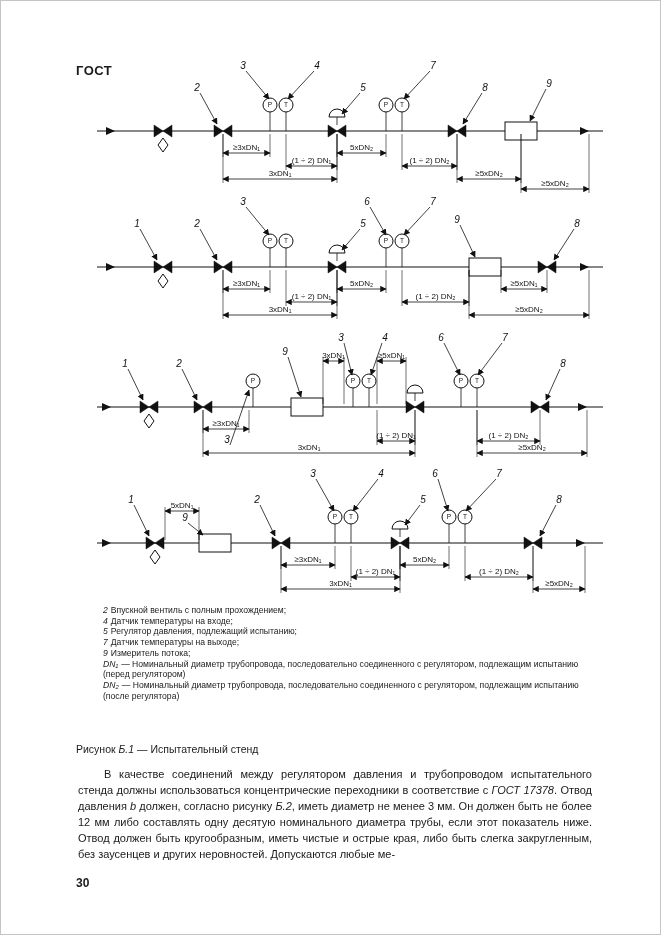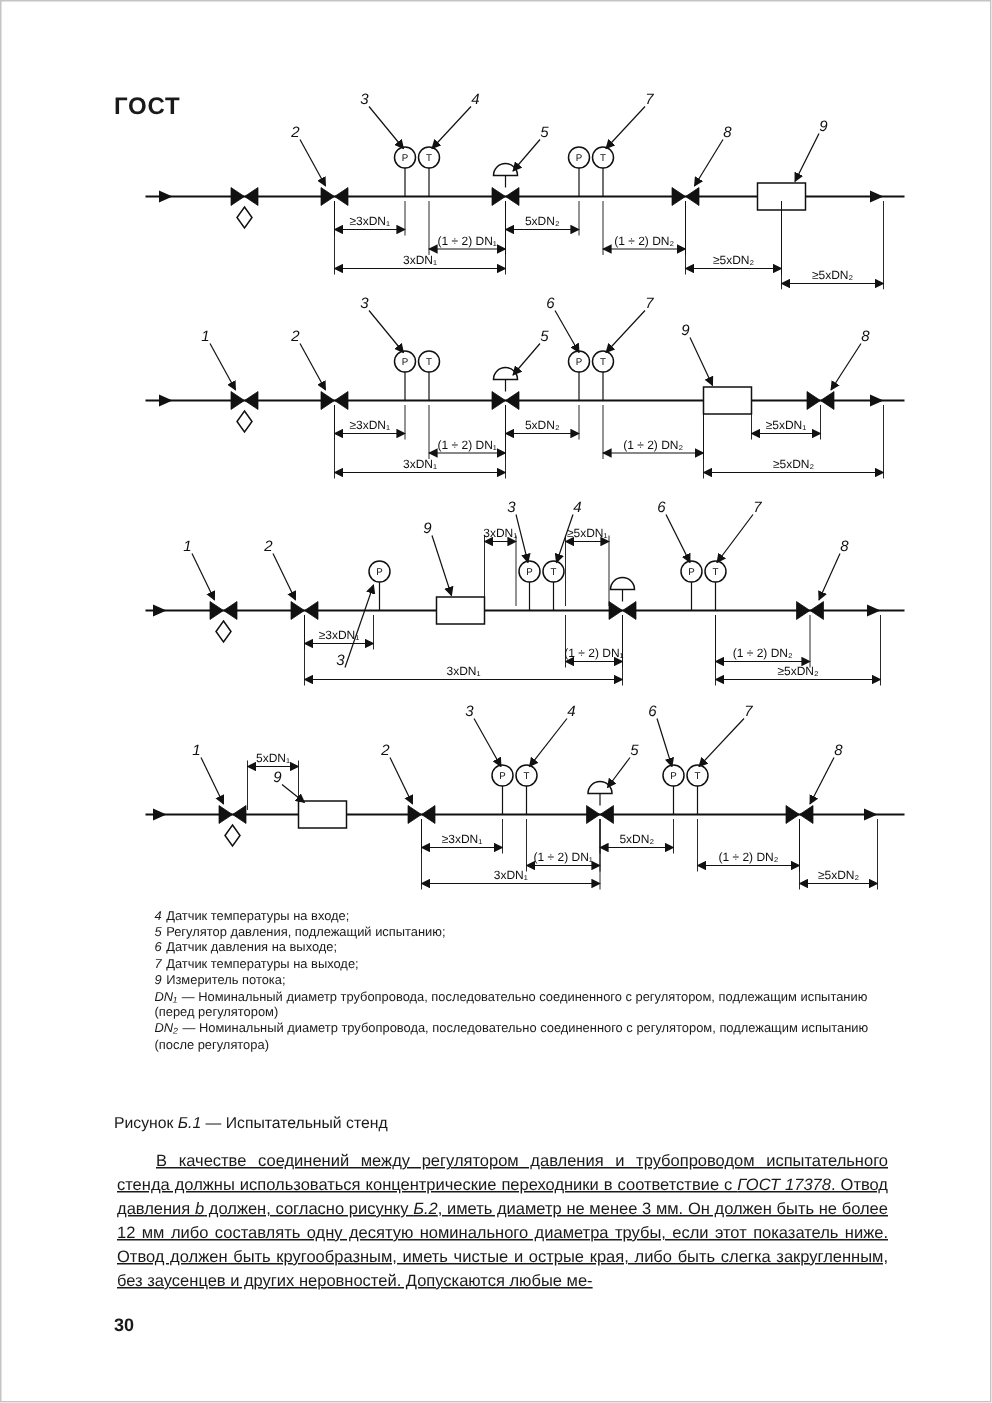--- a/index.html
+++ b/index.html
@@ -1,37 +1,37 @@
 <!DOCTYPE html>
 <html><head>
 <meta charset="utf-8">
 <style>
   html,body{margin:0;padding:0;background:#e9e9e9;}
   .page{width:661px;height:935px;background:#ffffff;position:relative;overflow:hidden;
         font-family:"Liberation Sans",sans-serif;color:#1a1a1a;border:1px solid #c4c4c4;box-sizing:border-box;}
-  .header{position:absolute;top:62px;left:75px;font-weight:bold;font-size:16px;letter-spacing:0.5px;}
+  .header{position:absolute;top:62px;left:75px;font-weight:bold;font-size:13px;letter-spacing:0.5px;}
   .diagrams{position:absolute;top:56px;left:84px;width:530px;}
   svg.diagram{display:block;width:530px;height:136px;}
   
   .pl{stroke:#111;stroke-width:1.2;fill:none;}
   .ll{stroke:#111;stroke-width:0.8;fill:none;}
   .xl{stroke:#111;stroke-width:0.6;fill:none;}
   .ol{stroke:#111;stroke-width:1;fill:#ffffff;}
   .vf{fill:#111;stroke:#111;stroke-width:0.5;}
   svg text{font-family:"Liberation Sans",sans-serif;fill:#111;}
   .cn{font-size:10px;font-style:italic;}
   .dl{font-size:8px;}
   .sl{font-size:6.5px;}
   .legend{position:absolute;top:604px;left:102px;width:508px;font-size:8.6px;line-height:1.25;}
   .leg-line{margin:0;}
   .ln{font-style:italic;margin-right:3px;}
   .l2{display:block;}
   .caption{position:absolute;top:742px;left:75px;width:518px;text-align:left;font-size:10.5px;}
   .body-text{position:absolute;top:766px;left:77px;width:514px;margin:0;font-size:11px;line-height:1.45;
-             text-align:justify;text-indent:26px;text-decoration:underline;}
+             text-align:justify;text-indent:26px;}
   .page-number{position:absolute;bottom:44px;left:75px;font-weight:bold;font-size:12px;}
 </style>
 </head>
 <body>
 
 <div class="page">
 
   <div class="header">ГОСТ</div>
 
   <div class="diagrams">
@@ -528,23 +528,23 @@
         <g>
           <line x1="448" y1="81" x2="448" y2="128" class="xl"></line>
           <line x1="500" y1="81" x2="500" y2="128" class="xl"></line>
           <line x1="448" y1="124" x2="500" y2="124" class="ll" marker-start="url(#ah3)" marker-end="url(#ah3)"></line>
           <text x="474" y="121" class="dl" text-anchor="middle">≥5xDN₂</text>
         </g>
       </svg>
   </div>
 
   <div class="legend">
+    <div class="leg-line"><i class="ln">2</i><span>Впускной вентиль с полным прохождением;</span><span class="l2"></span></div>
     <div class="leg-line"><i class="ln">4</i><span>Датчик температуры на входе;</span><span class="l2"></span></div>
     <div class="leg-line"><i class="ln">5</i><span>Регулятор давления, подлежащий испытанию;</span><span class="l2"></span></div>
-    <div class="leg-line"><i class="ln">6</i><span>Датчик давления на выходе;</span><span class="l2"></span></div>
     <div class="leg-line"><i class="ln">7</i><span>Датчик температуры на выходе;</span><span class="l2"></span></div>
     <div class="leg-line"><i class="ln">9</i><span>Измеритель потока;</span><span class="l2"></span></div>
     <div class="leg-line"><i class="ln">DN₁</i><span>—  Номинальный диаметр трубопровода, последовательно соединенного с регулятором, подлежащим испытанию</span><span class="l2">(перед регулятором)</span></div>
     <div class="leg-line"><i class="ln">DN₂</i><span>—  Номинальный диаметр трубопровода, последовательно соединенного с регулятором, подлежащим испытанию</span><span class="l2">(после регулятора)</span></div>
   </div>
 
   <div class="caption"><span>Рисунок </span><i>Б.1</i><span> — Испытательный стенд</span></div>
 
   <p class="body-text"><span>В качестве соединений между регулятором давления и трубопроводом испытательного стенда должны использоваться концентрические переходники в соответствие с </span><i>ГОСТ 17378</i><span>. Отвод давления </span><i>b</i><span> должен, согласно рисунку </span><i>Б.2</i><span>, иметь диаметр не менее 3 мм. Он должен быть не более 12 мм либо составлять одну десятую номинального диаметра трубы, если этот показатель ниже. Отвод должен быть кругообразным, иметь чистые и острые края, либо быть слегка закругленным, без заусенцев и других неровностей. Допускаются любые ме-</span></p>
 

